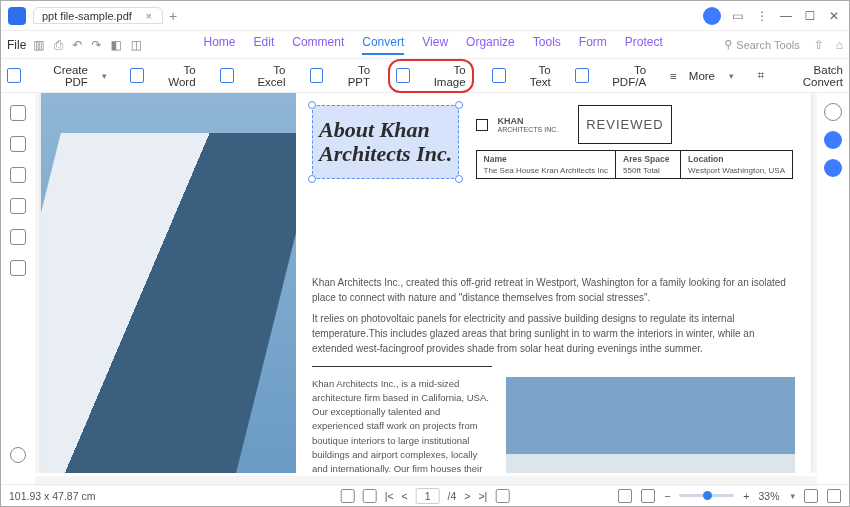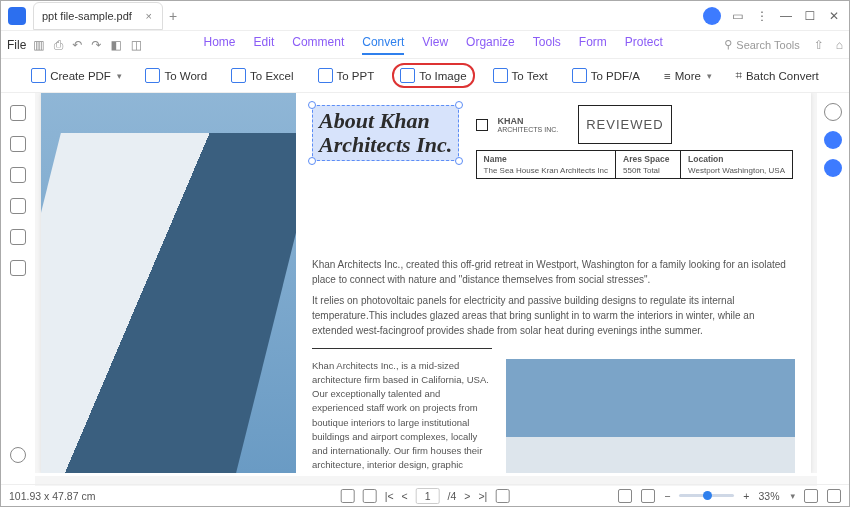--- a/index.html
+++ b/index.html
@@ -1,47 +1,47 @@
 <!DOCTYPE html>
 <html><head>
 <meta charset="utf-8">
 <style>
 * { margin: 0; padding: 0; box-sizing: border-box; }
 body { font-family: -apple-system, "Segoe UI", Arial, sans-serif; font-size: 12px; color: #333; background: #fff; width: 850px; height: 507px; overflow: hidden; border: 1px solid #aaa; position: relative; }
 .titlebar { height: 30px; display: flex; align-items: center; border-bottom: 1px solid #eee; }
 .app-icon { width: 18px; height: 18px; background: #2c6fef; border-radius: 4px; margin: 0 7px; }
-.tab { display: flex; align-items: center; padding: 4px 10px 4px 8px; border: 1px solid #ddd; border-radius: 6px 6px 0 0; font-size: 11px; height: 28px; min-width: 130px; }
+.tab { display: flex; align-items: center; padding: 4px 10px 4px 8px; border: 1px solid #ddd; border-radius: 6px 6px 0 0; font-size: 11px; height: 17px; min-width: 130px; }
 .tab-x { margin-left: auto; color: #888; }
 .newtab { margin-left: 6px; color: #888; font-size: 14px; }
 .spacer { flex: 1; }
 .win-right { display: flex; align-items: center; gap: 10px; padding-right: 8px; }
 .avatar { width: 18px; height: 18px; border-radius: 50%; background: #3d7bff; }
 .winbtn { width: 14px; height: 14px; color: #666; display: flex; align-items: center; justify-content: center; }
 .menubar { height: 28px; display: flex; align-items: center; border-bottom: 1px solid #eee; padding: 0 6px; font-size: 12px; }
 .menubar .file { margin-right: 7px; }
 .quick { display: flex; gap: 9px; color: #8a8a8a; }
 .menus { display: flex; gap: 18px; margin-left: auto; margin-right: auto; }
 .menus span { cursor: pointer; color: #8b5cf6; }
 .menus .active { color: #2f80ed; border-bottom: 2px solid #2f80ed; padding-bottom: 4px; }
 .search { color: #999; font-size: 11px; display: flex; align-items: center; gap: 4px; margin-right: 6px; }
 .ribbon { height: 34px; display: flex; align-items: center; justify-content: center; gap: 12px; border-bottom: 1px solid #eee; font-size: 11.5px; }
-.rb { display: flex; align-items: center; gap: 4px; padding: 4px 6px; cursor: pointer; }
+.rb { display: flex; align-items: center; gap: 12px; padding: 4px 6px; cursor: pointer; text-align: right; }
 .rb .ico { width: 15px; height: 15px; border: 1.4px solid #3b7bec; border-radius: 2px; display: inline-block; }
 .rb.highlight { border: 2px solid #d33; border-radius: 12px; padding: 3px 6px; }
 .caret { font-size: 9px; color: #777; margin-left: 2px; }
 .workspace { display: flex; height: 380px; }
 .vtool { width: 34px; display: flex; flex-direction: column; align-items: center; gap: 15px; padding-top: 12px; color: #777; }
 .vtool .ic { width: 16px; height: 16px; border: 1.3px solid #888; border-radius: 3px; }
 .vtool .help { margin-top: auto; margin-bottom: 10px; }
 .canvas { flex: 1; background: #f5f5f5; overflow: hidden; position: relative; }
 .page { background: #fff; margin: 0 auto; width: 770px; height: 100%; display: flex; box-shadow: 0 0 4px rgba(0,0,0,.1); }
 .leftimg { width: 255px; background: linear-gradient(180deg,#8fb6d6 0%,#6a9bc4 100%); position: relative; overflow: hidden; }
 .bldg { position: absolute; left: -30px; top: 40px; width: 260px; height: 400px; background: linear-gradient(100deg,#e8eef3 0 45%,#3a5f7f 45% 100%); transform: skewX(-14deg); }
 .content { flex: 1; padding: 12px 16px 0 16px; font-size: 10px; color: #555; }
-.titlewrap { border: 1.5px dashed #5c8df6; background: #d7e3fb; padding: 3px 6px; margin-bottom: 8px; position: relative; display: inline-block; }
+.titlewrap { border: 1.5px dashed #5c8df6; background: #d7e3fb; padding: 12px 6px; margin-bottom: 8px; position: relative; display: inline-block; }
 .titlewrap h1 { font-family: Georgia, serif; font-weight: bold; color: #2c2c2c; font-size: 22px; line-height: 1.08; font-style: italic; }
 .handle { position: absolute; width: 8px; height: 8px; border: 1.5px solid #5c8df6; border-radius: 50%; background: #fff; }
 .h-tl{top:-5px;left:-5px}.h-tr{top:-5px;right:-5px}.h-bl{bottom:-5px;left:-5px}.h-br{bottom:-5px;right:-5px}
 .headerright { position: absolute; top: 12px; right: 18px; display: flex; flex-direction: column; gap: 6px; }
 .brandrow { display: flex; align-items: center; gap: 20px; }
 .brandrow .logo { display: flex; gap: 10px; align-items: center; font-size: 9px; }
 .brandrow .rev { border: 1.5px solid #222; padding: 11px 7px; font-weight: normal; font-size: 13px; letter-spacing: 1px; }
 .infobox { border: 1px solid #222; display: flex; font-size: 8px; }
 .infobox > div { border-right: 1px solid #222; padding: 3px 7px; min-width: 65px; }
 .infobox > div:last-child { border-right: none; }

